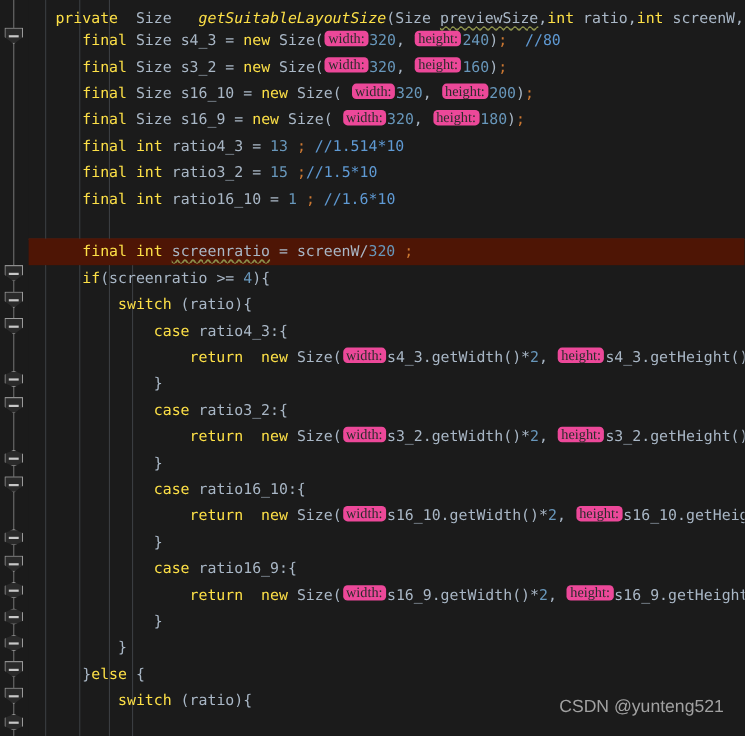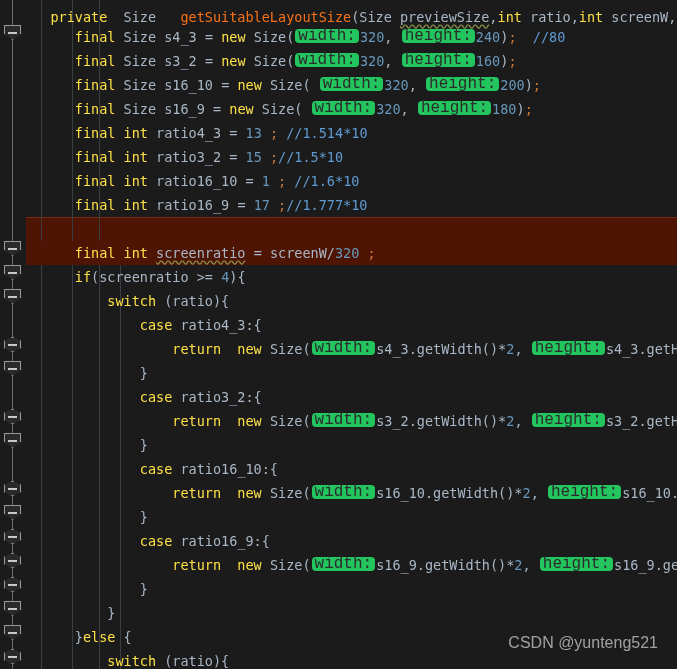--- a/index.html
+++ b/index.html
@@ -57,41 +57,41 @@
   .line.hl{background:#4e1505;}
   .hlband{
     position:absolute;left:0;width:677px;height:24px;
     background:#4e1505;z-index:0;
   }
   .hlband-top{position:absolute;left:0;width:677px;height:1px;background:#7a2a14;z-index:1;}
   .ind{display:inline-block;}
   
   .kw{color:#fde047;}
   .typ{color:#a9b7c6;margin-top:32px;}
-  .mth{color:#f97316;}
+  .mth{color:#fde047;font-style:italic;}
   .num{color:#6897bb;}
   .cmt{color:#5f9ad4;}
   .pun{color:#a9b7c6;}
   .id{color:#a9b7c6;}
   .semi{color:#cc7832;}
   .warn{
     text-decoration:underline wavy #8a8f4a;
     text-decoration-skip-ink:none;
     text-underline-offset:2px;
   }
   .hint{
     display:inline-block;
-    background:#22c55e;color:#2b2b2b;
+    background:#ec4899;color:#2b2b2b;
     border-radius:4px;
     padding:0 3px;
-    font-size:16px;
+    font-size:13px;
     line-height:14px;
     vertical-align:2px;
     margin:0 1px;
-    font-family:Liberation Mono, monospace;
+    font-family:Liberation Serif, serif;
   }
   .watermark{
     position:absolute;right:19px;bottom:17px;
     color:#b9b9b9;font-size:16px;
     font-family:"Liberation Sans","DejaVu Sans",sans-serif;
     z-index:6;opacity:.85;
   }
 </style>
 </head>
 <body>
@@ -174,21 +174,20 @@
       <div class="line"><span class="ind">      </span><span class="kw">final</span> <span class="typ">Size</span> <span class="id">s16_10</span> <span class="pun">=</span> <span class="kw">new</span> <span class="typ">Size</span><span class="pun">(</span> <span class="hint">width:</span><span class="num">320</span><span class="pun">,</span> <span class="hint">height:</span><span class="num">200</span><span class="pun">)</span><span class="semi">;</span></div>
 
       <div class="line"><span class="ind">      </span><span class="kw">final</span> <span class="typ">Size</span> <span class="id">s16_9</span> <span class="pun">=</span> <span class="kw">new</span> <span class="typ">Size</span><span class="pun">(</span> <span class="hint">width:</span><span class="num">320</span><span class="pun">,</span> <span class="hint">height:</span><span class="num">180</span><span class="pun">)</span><span class="semi">;</span></div>
 
       <div class="line"><span class="ind">      </span><span class="kw">final</span> <span class="kw">int</span> <span class="id">ratio4_3</span> <span class="pun">=</span> <span class="num">13</span> <span class="semi">;</span> <span class="cmt">//1.514*10</span></div>
 
       <div class="line"><span class="ind">      </span><span class="kw">final</span> <span class="kw">int</span> <span class="id">ratio3_2</span> <span class="pun">=</span> <span class="num">15</span> <span class="semi">;</span><span class="cmt">//1.5*10</span></div>
 
       <div class="line"><span class="ind">      </span><span class="kw">final</span> <span class="kw">int</span> <span class="id">ratio16_10</span> <span class="pun">=</span> <span class="num">1</span> <span class="semi">;</span> <span class="cmt">//1.6*10</span></div>
 
-      <div class="line"><span class="ind">      </span><span class="kw">final</span> <span class="kw">int</span> <span class="id">ratio16_9</span> <span class="pun">=</span> <span class="num">17</span> <span class="semi">;</span><span class="cmt">//1.777*10</span></div>
 
       <div class="line"></div>
 
       <div class="line hl"><span class="ind">      </span><span class="kw">final</span> <span class="kw">int</span> <span class="id warn">screenratio</span> <span class="pun">=</span> <span class="id">screenW</span><span class="pun">/</span><span class="num">320</span> <span class="semi">;</span></div>
 
       <div class="line"><span class="ind">      </span><span class="kw">if</span><span class="pun">(</span><span class="id">screenratio</span> <span class="pun">&gt;=</span> <span class="num">4</span><span class="pun">){</span></div>
 
       <div class="line"><span class="ind">          </span><span class="kw">switch</span> <span class="pun">(</span><span class="id">ratio</span><span class="pun">){</span></div>
 
       <div class="line"><span class="ind">              </span><span class="kw">case</span> <span class="id">ratio4_3</span><span class="pun">:{</span></div>

